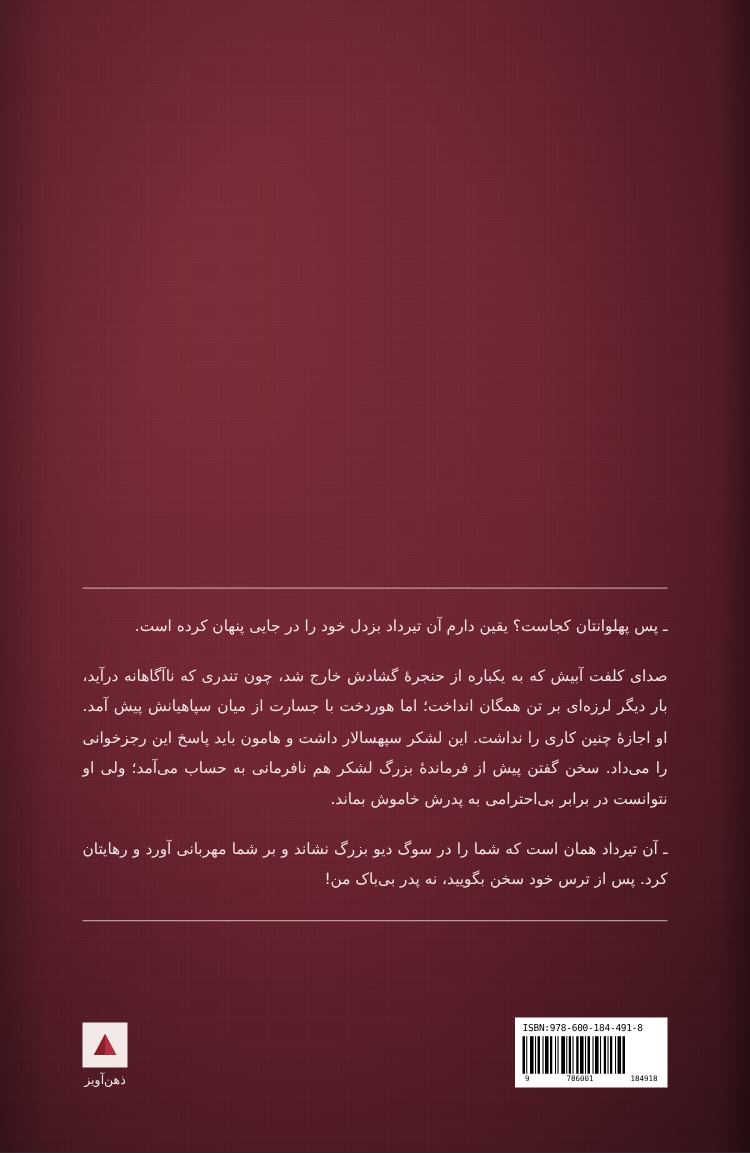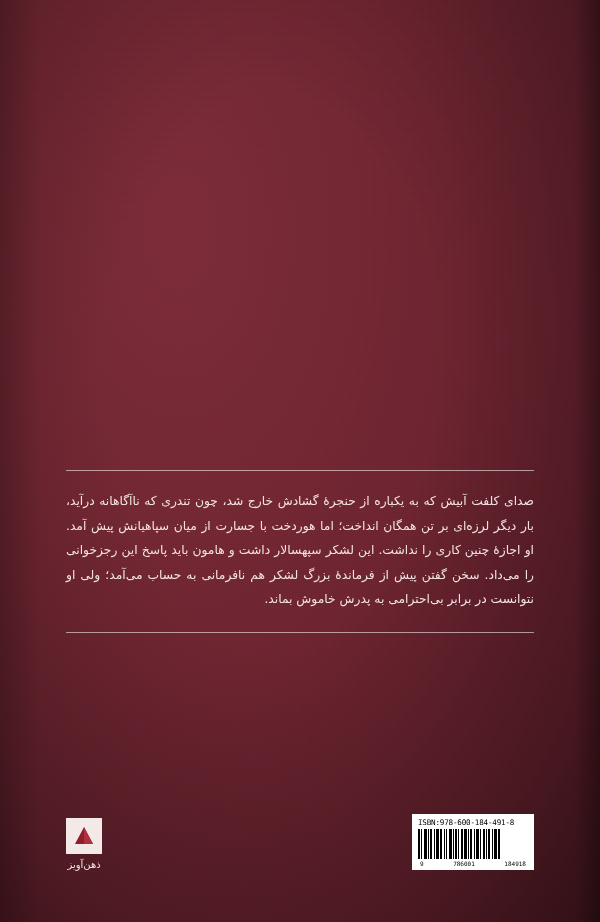--- a/index.html
+++ b/index.html
@@ -148,21 +148,23 @@
 <body>
 
 <div class="page">
   <div class="texture"></div>
   <div class="vignette"></div>
   <div class="edge-shade-left"></div>
   <div class="spine-shade"></div>
 
   <div class="content">
     <div class="rule"></div>
+    <p class="blurb">ـ پس پهلوانتان کجاست؟ یقین دارم آن تیرداد بزدل خود را در جایی پنهان کرده است.</p>
     <p class="blurb">صدای کلفت آبیش که به یکباره از حنجرهٔ گشادش خارج شد، چون تندری که ناآگاهانه درآید، بار دیگر لرزه‌ای بر تن همگان انداخت؛ اما هوردخت با جسارت از میان سپاهیانش پیش آمد. او اجازهٔ چنین کاری را نداشت. این لشکر سپهسالار داشت و هامون باید پاسخ این رجزخوانی را می‌داد. سخن گفتن پیش از فرماندهٔ بزرگ لشکر هم نافرمانی به حساب می‌آمد؛ ولی او نتوانست در برابر بی‌احترامی به پدرش خاموش بماند.</p>
+    <p class="blurb">ـ آن تیرداد همان است که شما را در سوگ دیو بزرگ نشاند و بر شما مهربانی آورد و رهایتان کرد. پس از ترس خود سخن بگویید، نه پدر بی‌باک من!</p>
     <div class="rule bottom"></div>
   </div>
 
   <div class="footer">
     <div class="publisher">
       <div class="pub-mark">
         <svg width="26" height="26" viewBox="0 0 26 26" aria-hidden="true">
           <path d="M4 21 L13 4 L22 21 Z" fill="#8c1f2a"></path>
           <path d="M13 4 L22 21 L13 21 Z" fill="#b03040"></path>
         </svg>

